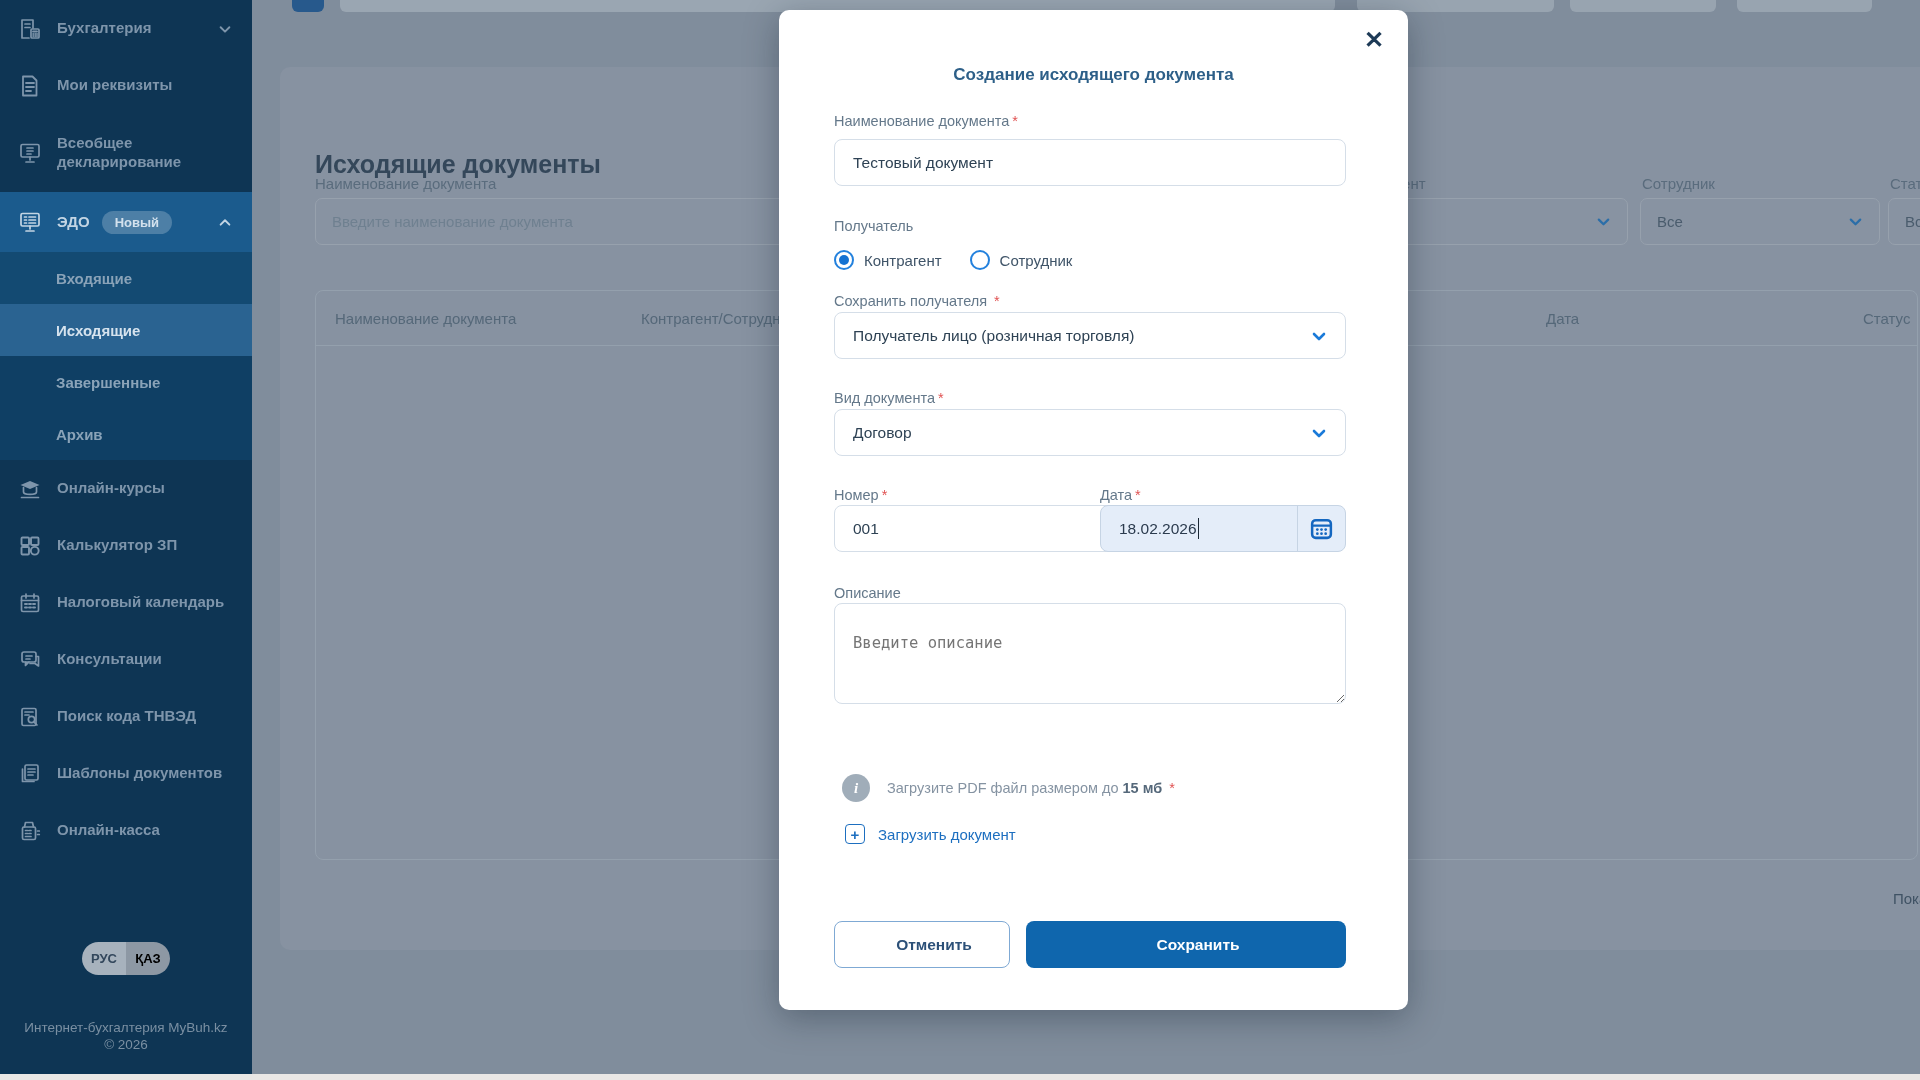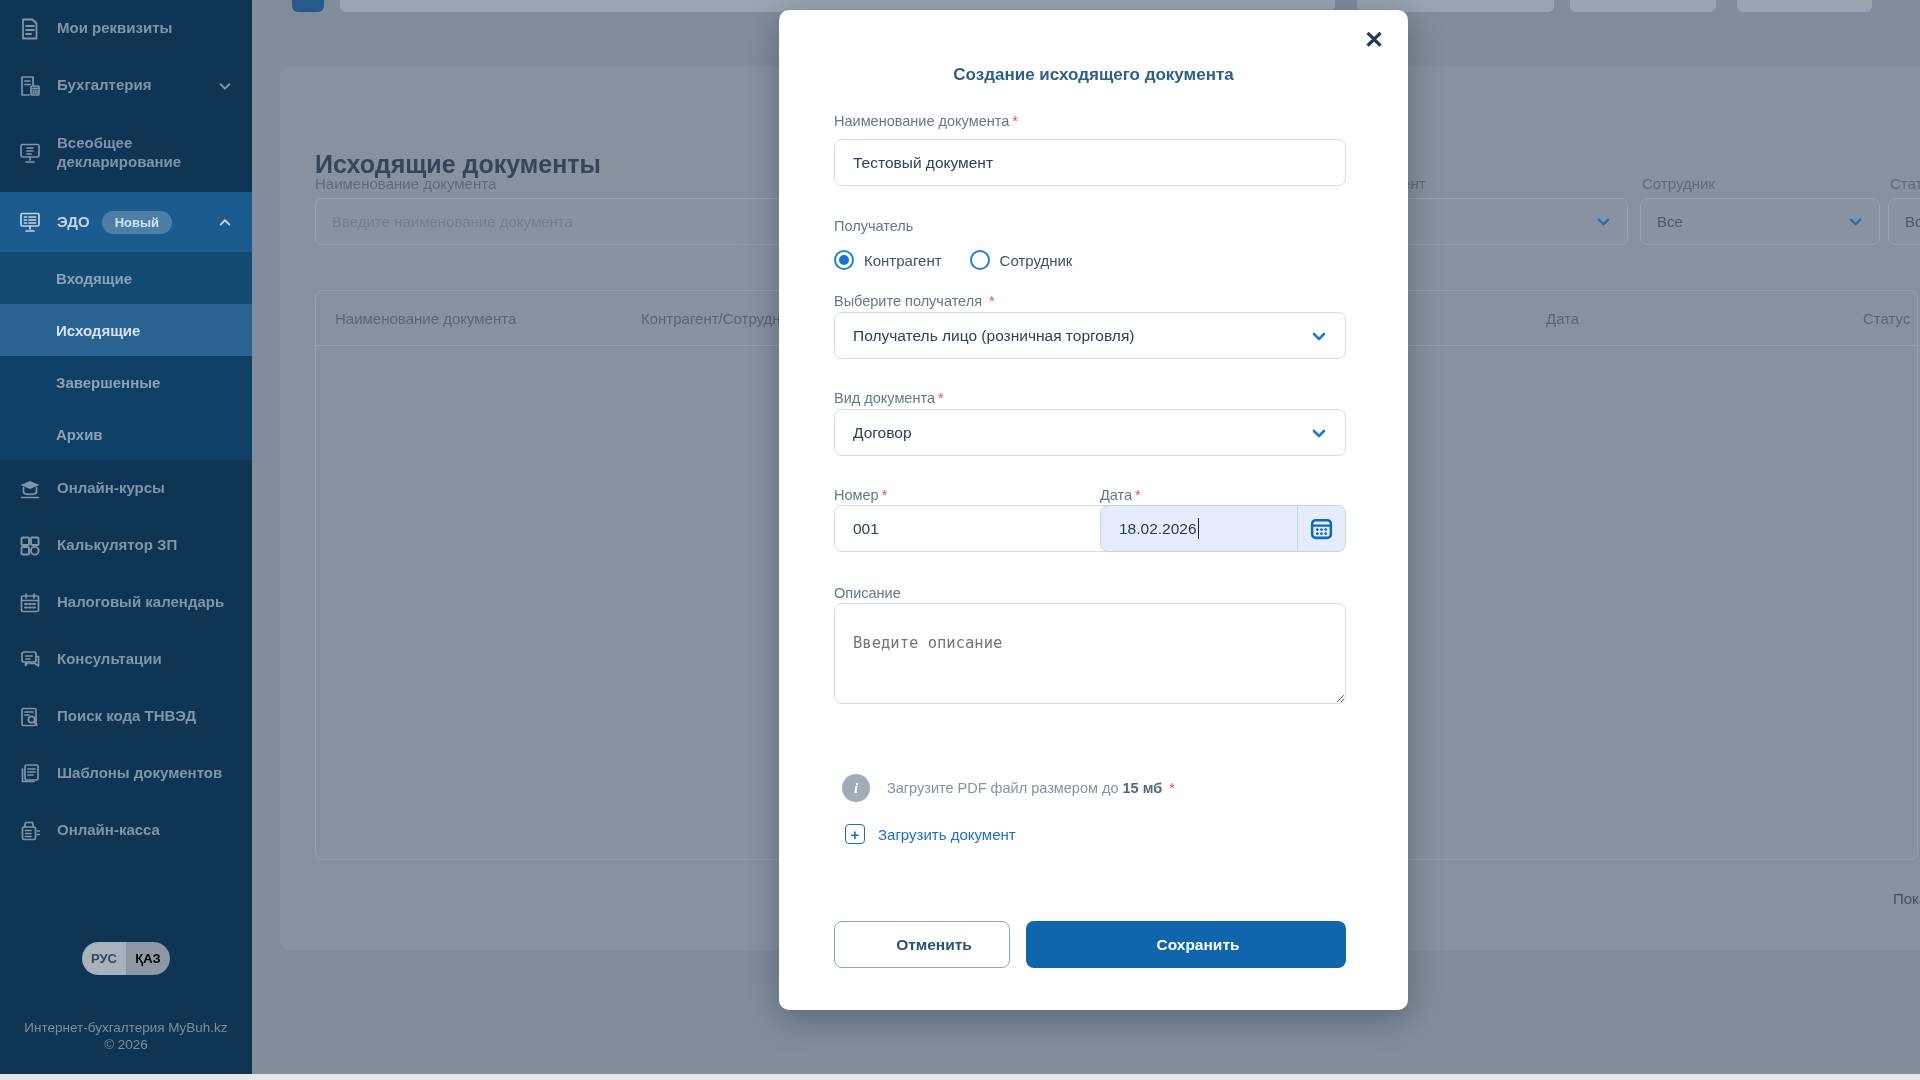--- a/index.html
+++ b/index.html
@@ -85,43 +85,43 @@
   .btn-cancel { width:176px; background:#fff; border:1px solid #7fa9d4; color:#2c5078; }
   .btn-save { flex:1; background:#0f66ad; border:none; color:#fff; }
 </style>
 </head>
 <body>
 
 <aside class="sidebar">
 
   <div class="nav-item">
     <span class="ico">
-      <svg viewBox="0 0 24 24" fill="none" stroke="currentColor" stroke-width="1.8" stroke-linejoin="round">
-          <path d="M5 2.5h9.5l4 4V21.5H5z"></path>
-          <path d="M8 9h8M8 13h8M8 17h5" stroke-linecap="round"></path>
-        </svg>
-    </span>
-    <span class="lbl">Мои реквизиты</span>
-  </div>
-
-  <div class="nav-item">
-    <span class="ico">
       <svg viewBox="0 0 24 24" fill="none" stroke="currentColor" stroke-width="1.7" stroke-linecap="round" stroke-linejoin="round">
           <path d="M4 3h11v8M4 3v18h7"></path>
           <path d="M7 7h5M7 10.5h5"></path>
           <rect x="13" y="12" width="8" height="9" rx="1"></rect>
           <path d="M15 14.5h4M15.2 17h.01M17.2 17h.01M19 17h.01M15.2 19h.01M17.2 19h.01M19 19h.01" stroke-width="1.9"></path>
         </svg>
     </span>
     <span class="lbl">Бухгалтерия</span>
     <span class="chev">
       <svg viewBox="0 0 16 16" fill="none" stroke="currentColor" stroke-width="2.2" stroke-linecap="round" stroke-linejoin="round">
           <path d="M3 6l5 5 5-5"></path>
         </svg>
     </span>
+  </div>
+
+  <div class="nav-item">
+    <span class="ico">
+      <svg viewBox="0 0 24 24" fill="none" stroke="currentColor" stroke-width="1.8" stroke-linejoin="round">
+          <path d="M5 2.5h9.5l4 4V21.5H5z"></path>
+          <path d="M8 9h8M8 13h8M8 17h5" stroke-linecap="round"></path>
+        </svg>
+    </span>
+    <span class="lbl">Мои реквизиты</span>
   </div>
 
   <div class="nav-item tall">
     <span class="ico">
       <svg viewBox="0 0 24 24" fill="none" stroke="currentColor" stroke-width="1.7" stroke-linecap="round" stroke-linejoin="round">
           <rect x="3" y="3.5" width="18" height="12.5" rx="1.5"></rect>
           <path d="M9 7h6M9 10h6M9 13h4"></path>
           <path d="M12 16v3M8 21h8"></path>
         </svg>
     </span>
@@ -313,21 +313,21 @@
     <span class="radio-opt">
       <span class="radio sel"></span>
       <span>Контрагент</span>
     </span>
     <span class="radio-opt">
       <span class="radio"></span>
       <span>Сотрудник</span>
     </span>
   </div>
 
-  <span class="m-label" style="top:283px;"><span>Выберите получателя</span> <span class="req">*</span></span>
+  <span class="m-label" style="top:283px;"><span>Сохранить получателя</span> <span class="req">*</span></span>
   <div class="m-input m-select" style="top:302px;">
     <span>Получатель лицо (розничная торговля)</span>
     <span class="chev">
         <svg viewBox="0 0 16 16" fill="none" stroke="#1a7ad9" stroke-width="2.6" stroke-linecap="round" stroke-linejoin="round">
           <path d="M3 6l5 5 5-5"></path>
         </svg>
       </span>
   </div>
 
   <span class="m-label" style="top:380px;"><span>Вид документа</span><span class="req">*</span></span>

